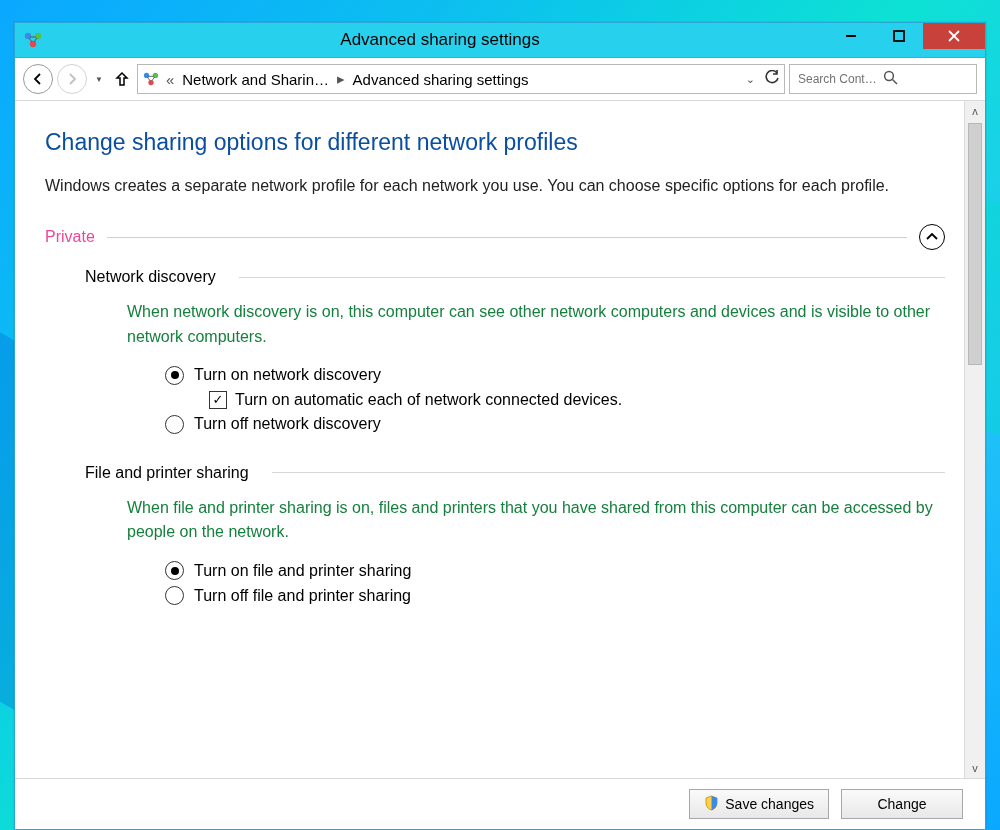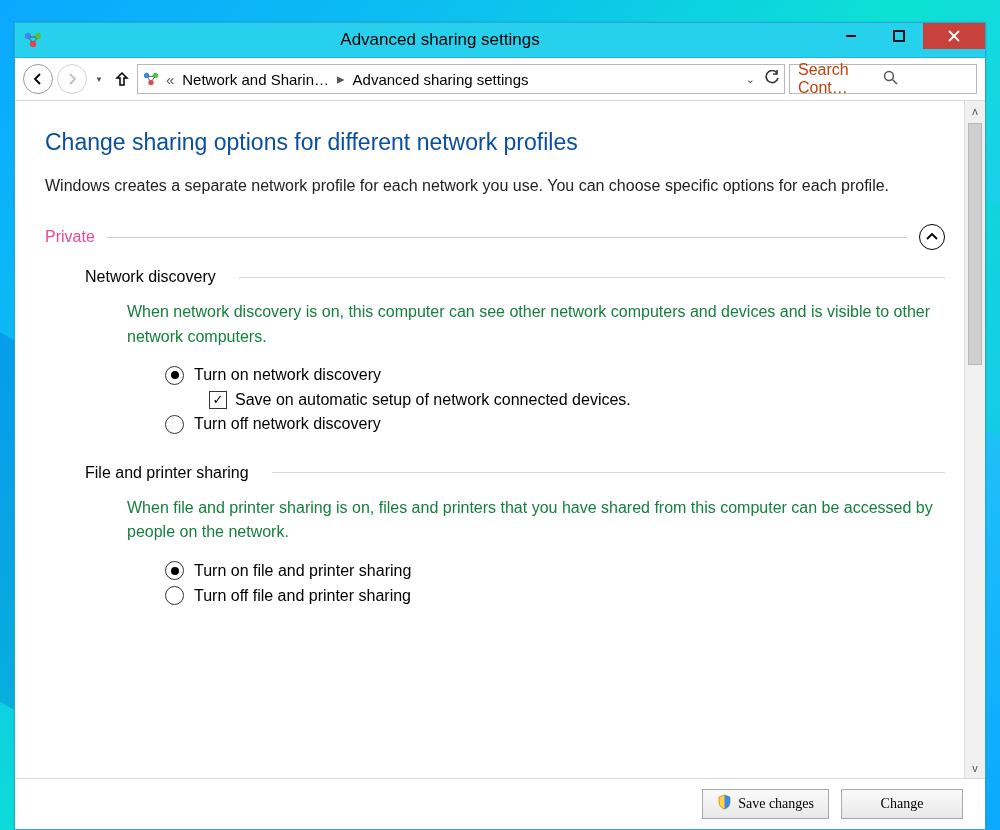--- a/index.html
+++ b/index.html
@@ -60,21 +60,21 @@
     flex:1;height:28px;border:1px solid #b8b8b8;display:flex;align-items:center;padding:0 4px;
     gap:4px;font-size:15px;color:#000;background:#fff;
   }
   .crumb{padding:0 2px;white-space:nowrap}
   .sep{color:#555;padding:0 2px}
   .addr-tools{margin-left:auto;display:flex;align-items:center;gap:10px;color:#555}
   .searchbox{
     width:170px;height:28px;border:1px solid #b8b8b8;display:flex;align-items:center;
     padding:0 8px;color:#777;font-style:normal;background:#fff;
   }
-  .searchbox span{flex:1;font-size:16px;color:#c2410c}
+  .searchbox span{flex:1;font-size:12px;color:#737373}
 
   
   .content-wrap{flex:1;display:flex;min-height:0;position:relative}
   .content{
     flex:1;overflow-y:auto;padding:28px 19px 10px 30px;
   }
   .scroll-gutter{width:20px;background:#f0f0f0;border-left:1px solid #ddd;position:relative}
   .scroll-up,.scroll-down{height:20px;display:flex;align-items:center;justify-content:center;color:#555;font-size:11px}
   .scroll-thumb{position:absolute;left:3px;right:3px;top:22px;height:240px;background:#cfcfcf;border:1px solid #b8b8b8}
 
@@ -99,21 +99,21 @@
   .opt-row{display:flex;align-items:center;gap:10px;margin:6px 0;font-size:16px}
   .radio{width:17px;height:17px;border:1.5px solid #333;border-radius:50%;display:flex;align-items:center;justify-content:center;background:#fff}
   .radio.sel::after{content:"";width:8px;height:8px;border-radius:50%;background:#000}
   .check-row{display:flex;align-items:center;gap:8px;margin:6px 0 6px 44px;font-size:16px}
   .checkbox{width:16px;height:16px;border:1.5px solid #333;background:#fff;display:flex;align-items:center;justify-content:center}
   .checkbox.sel::after{content:"✓";font-size:13px;line-height:1}
 
   
   .footer{
     height:50px;border-top:1px solid #d9d9d9;display:flex;align-items:center;justify-content:flex-end;
-    gap:12px;padding:0 22px;background:#fff;font-family:Liberation Serif, serif;
+    gap:12px;padding:0 22px;background:#fff;
   }
   .btn{
     min-width:92px;height:28px;border:1px solid #a8a8a8;background:linear-gradient(#fafafa,#e8e8e8);
     display:flex;align-items:center;justify-content:center;gap:6px;font-size:14px;padding:0 14px;
   }
 
   .net-icon svg{display:block}
 </style>
 </head>
 <body>
@@ -233,21 +233,21 @@
           <span class="line"></span>
         </div>
         <p class="desc">When network discovery is on, this computer can see other network computers and devices and is visible to other network computers.</p>
         <div class="options">
           <div class="opt-row">
             <span class="radio sel"></span>
             <span>Turn on network discovery</span>
           </div>
           <div class="check-row">
             <span class="checkbox sel"></span>
-            <span>Save on automatic setup of network connected devices.</span>
+            <span>Turn on automatic each of network connected devices.</span>
           </div>
           <div class="opt-row">
             <span class="radio"></span>
             <span>Turn off network discovery</span>
           </div>
         </div>
       </div>
 
       <div class="subsection">
         <div class="sub-head">

